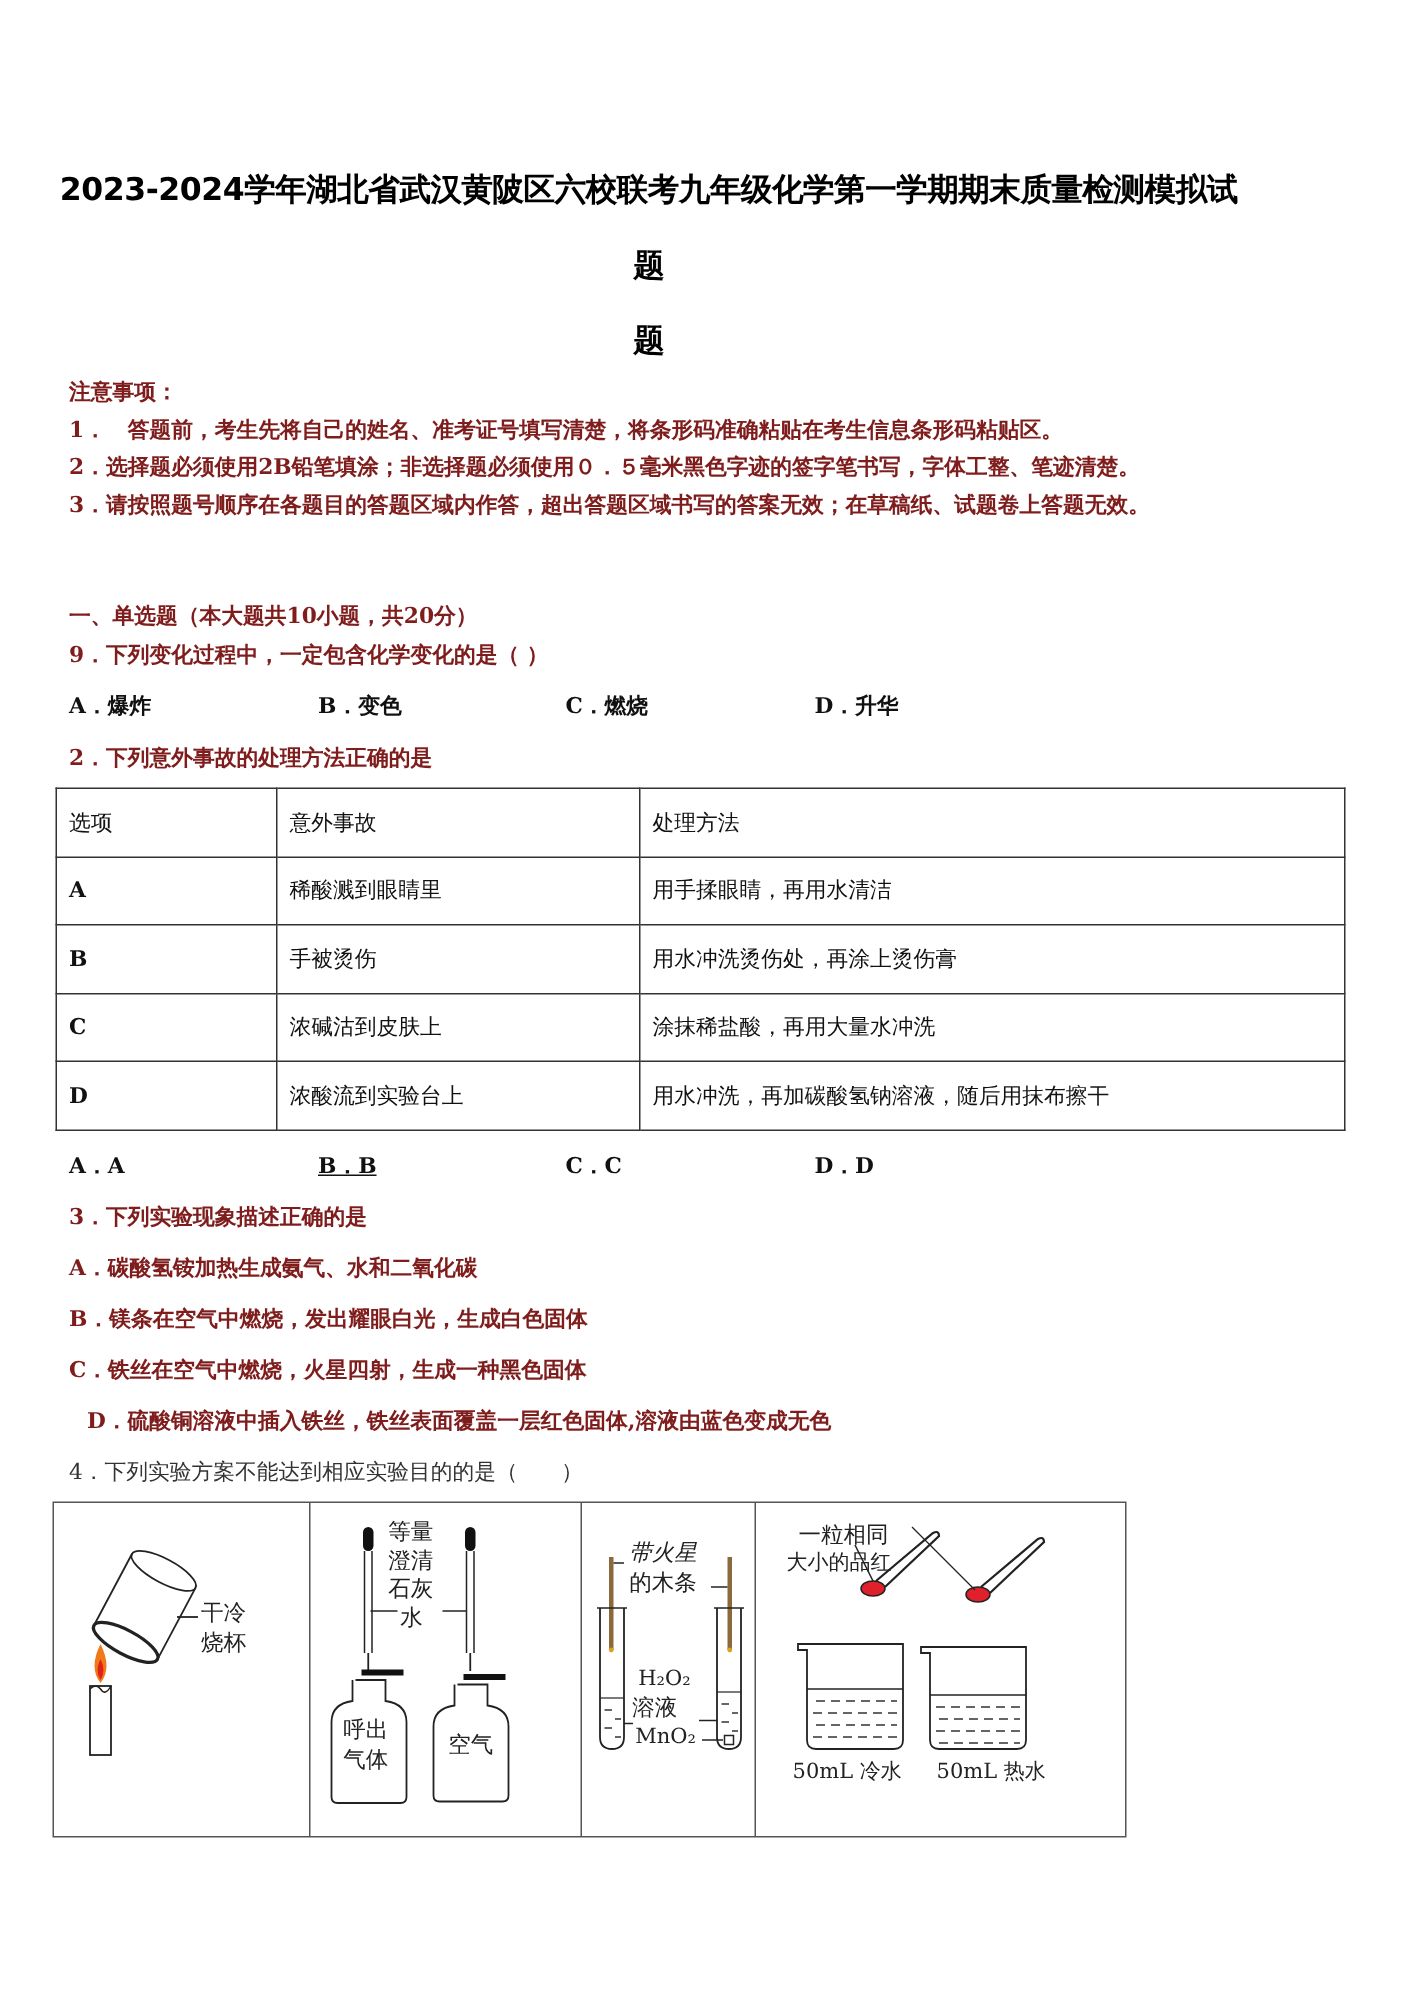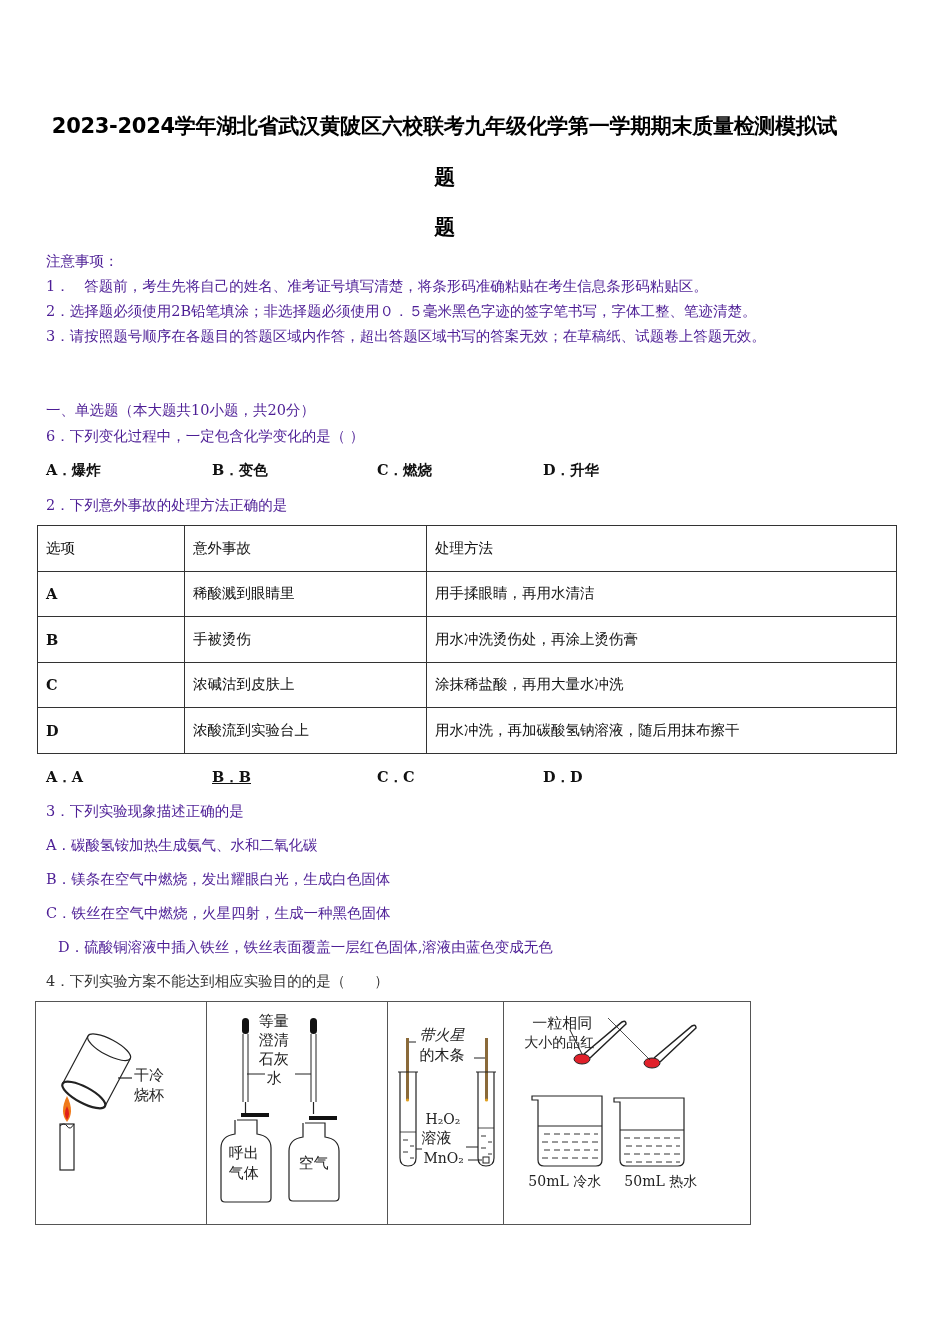--- a/index.html
+++ b/index.html
@@ -1,22 +1,22 @@
 <!DOCTYPE html>
 <html><head>
 <meta charset="utf-8">
 <style>
   html, body { margin: 0; padding: 0; background: #ffffff; }
   body { width: 950px; height: 1344px; position: relative; overflow: hidden;
          font-family: "DejaVu Serif", "Liberation Serif", serif; color: #111; }
   .page { position: absolute; left: 0; top: 0; width: 950px; height: 1344px; }
-  .title { position: absolute; left: 16px; width: 857px; text-align: center;
+  .title { position: absolute; left: 4px; width: 857px; text-align: center;
            font-family: "DejaVu Sans", "Liberation Sans", sans-serif; font-weight: bold;
            font-size: 21px; letter-spacing: -0.3px; color: #000; }
-  .line { position: absolute; left: 46px; font-size: 14.5px; font-weight: normal; white-space: nowrap; color: #4c1d95; }
+  .line { position: absolute; left: 46px; font-size: 14.5px; font-weight: bold; white-space: nowrap; color: #7f1d1d; }
   .line.light { font-weight: normal; color: #333; }
   .opt { position: absolute; font-size: 14.5px; font-weight: bold; white-space: nowrap; }
   table.q2 { position: absolute; left: 37px; top: 525px; width: 860px; border-collapse: collapse;
              font-size: 14.5px; font-family: "DejaVu Sans", "Liberation Sans", sans-serif; }
   table.q2 td { border: 1.5px solid #333; height: 44.5px; padding: 0 0 0 8px; vertical-align: middle; }
   table.q2 td.c0 { width: 138px; font-family: "DejaVu Serif", serif; font-weight: bold; }
   table.q2 tr.hdr td.c0 { font-family: "DejaVu Sans", sans-serif; font-weight: normal; }
   table.q2 td.c1 { width: 233px; }
   .figbox { position: absolute; left: 35px; top: 1001px; width: 714px; height: 222px;
             border: 1.2px solid #555; display: flex; }
@@ -35,21 +35,21 @@
   <div class="title" style="top:163px;">题</div>
   <div class="title" style="top:213px;">题</div>
 
   <div class="line" style="top:252px;">注意事项：</div>
   <div class="line" style="top:277px;">1．　答题前，考生先将自己的姓名、准考证号填写清楚，将条形码准确粘贴在考生信息条形码粘贴区。</div>
   <div class="line" style="top:302px;">2．选择题必须使用2B铅笔填涂；非选择题必须使用０．５毫米黑色字迹的签字笔书写，字体工整、笔迹清楚。</div>
   <div class="line" style="top:327px;">3．请按照题号顺序在各题目的答题区域内作答，超出答题区域书写的答案无效；在草稿纸、试题卷上答题无效。</div>
 
   <div class="line" style="top:401px;">一、单选题（本大题共10小题，共20分）</div>
 
-  <div class="line" style="top:427px;">6．下列变化过程中，一定包含化学变化的是（ ）</div>
+  <div class="line" style="top:427px;">9．下列变化过程中，一定包含化学变化的是（ ）</div>
   <div class="opt" style="left:46px; top:461px;">A．爆炸</div>
   <div class="opt" style="left:212px; top:461px;">B．变色</div>
   <div class="opt" style="left:377px; top:461px;">C．燃烧</div>
   <div class="opt" style="left:543px; top:461px;">D．升华</div>
 
   <div class="line" style="top:496px;">2．下列意外事故的处理方法正确的是</div>
 
   <table class="q2">
     <tbody>
         <tr class="hdr">

